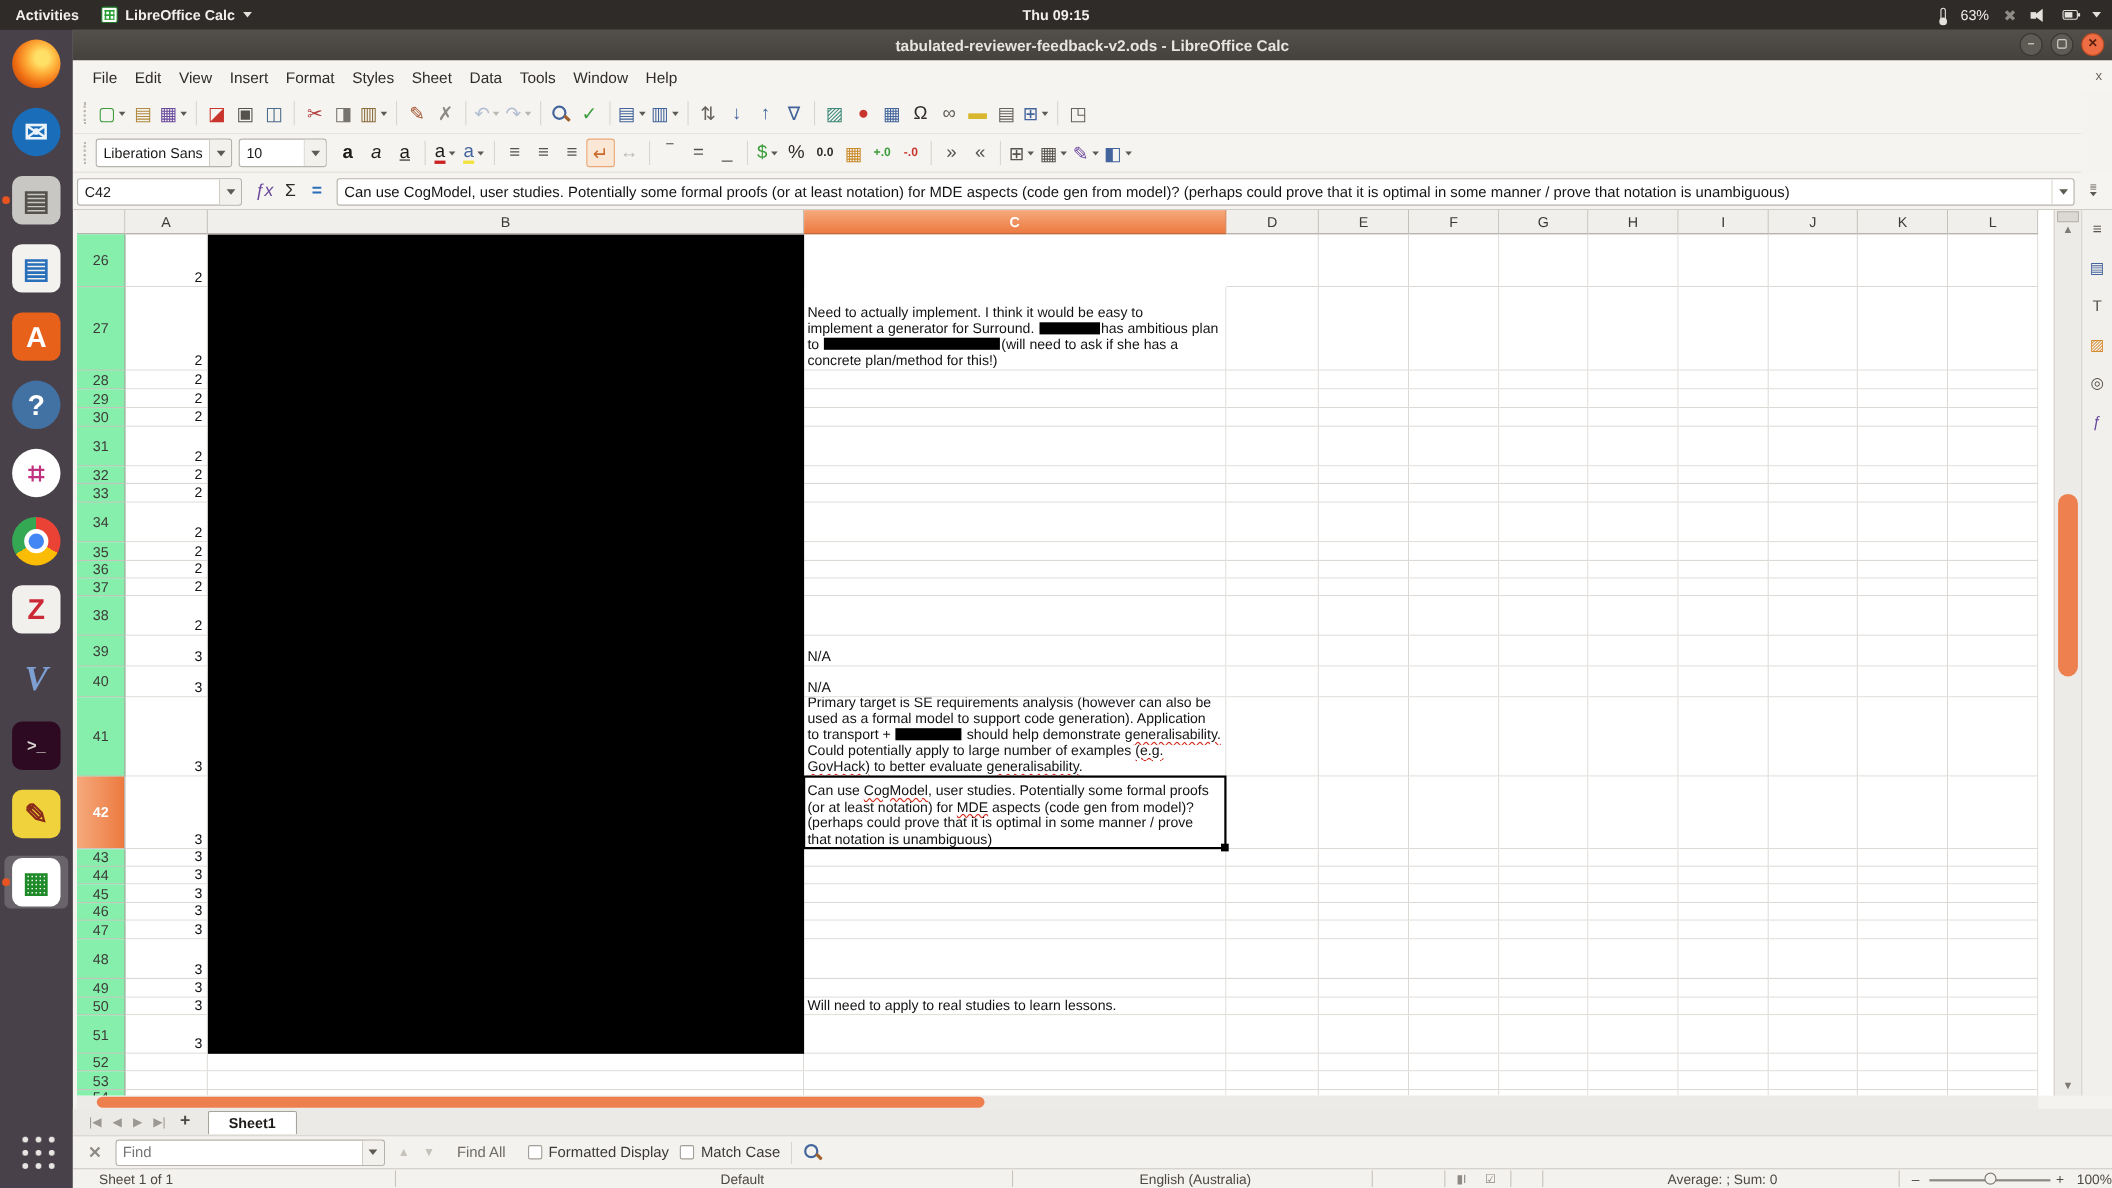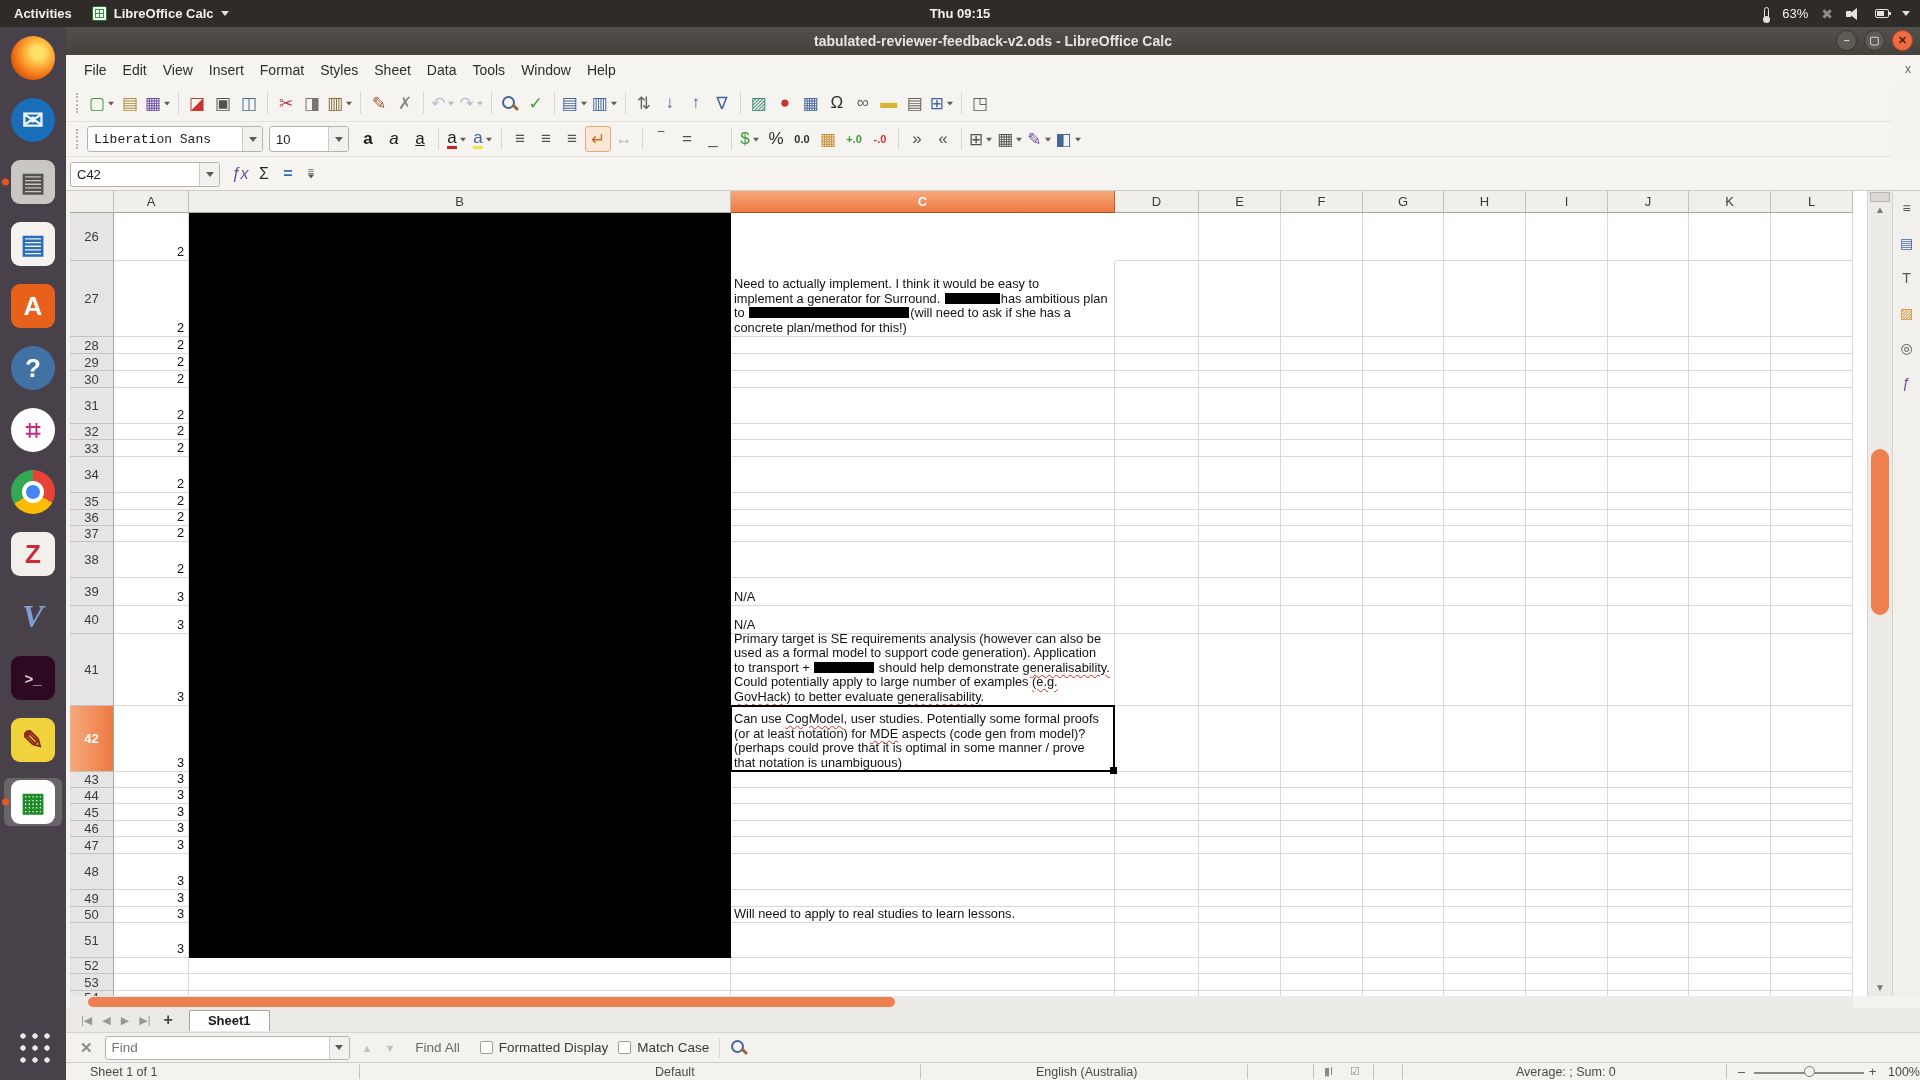--- a/index.html
+++ b/index.html
@@ -59,39 +59,39 @@
 .tbtn{min-width:26px;height:26px;display:flex;align-items:center;justify-content:center;border-radius:3px;font-size:17px;gap:2px;padding:0 2px;position:relative;}
 .tbtn.disabled{opacity:.38;}
 .tbtn.active{background:#fbe7d6;border:1px solid #e9a878;}
 .tsep{width:1px;height:22px;background:#d9d5d0;margin:0 5px;}
 .mag{width:17px;height:17px;position:relative;display:inline-block;}
 .mag::before{content:"";position:absolute;left:1px;top:1px;width:9px;height:9px;border:2px solid #44659c;border-radius:50%;}
 .mag::after{content:"";position:absolute;left:11px;top:11px;width:7px;height:3px;background:#a0622d;transform:rotate(45deg);border-radius:1px;}
 .combo{height:26px;background:#fff;border:1px solid #b6b2ac;border-radius:3px;display:flex;align-items:center;font-size:13px;color:#1d1b19;margin-right:6px;}
 .combo .cval{padding:0 6px;overflow:hidden;white-space:nowrap;flex:1;}
 .combo .cdd{width:20px;align-self:stretch;border-left:1px solid #cfcbc5;display:flex;align-items:center;justify-content:center;background:#f3f1ee;border-radius:0 3px 3px 0;}
-.fontbox{width:176px;font-family:Liberation Mono, monospace;}
+.fontbox{width:124px;}
 .sizebox{width:80px;}
 .uline-red{border-bottom:3px solid #cc2222;line-height:1;}
 .uline-yel{border-bottom:3px solid #f3e23a;line-height:1;}
 
 #formulabar{position:absolute;left:0;top:131px;right:0;height:33px;background:#f6f4f1;border-bottom:1px solid #cfcbc6;display:flex;align-items:center;padding-left:4px;}
 .namebox{width:150px;height:25px;margin-right:8px;}
 .fbtn{width:24px;height:25px;display:flex;align-items:center;justify-content:center;font-size:16px;color:#2c2a27;}
 .fml-wrap{flex:1;height:25px;background:#fff;border:1px solid #b6b2ac;border-radius:3px;display:flex;align-items:center;margin:0 6px 0 6px;overflow:hidden;}
 .fml-text{flex:1;font-size:13.5px;color:#141414;padding:0 6px;white-space:nowrap;overflow:hidden;border:none;outline:none;background:transparent;font-family:"Liberation Sans",sans-serif;}
 .fml-dd{width:20px;align-self:stretch;display:flex;align-items:center;justify-content:center;border-left:1px solid #dbd7d2;}
 .fml-expand{width:22px;height:25px;margin-right:6px;display:flex;flex-direction:column;align-items:center;justify-content:center;color:#5d5953;font-size:11px;line-height:5px;}
 
 
 #sheetbg{position:absolute;left:4px;top:164px;width:1797px;height:805px;background:#fff;}
 #grid{position:absolute;left:4px;top:164px;width:1783px;height:805px;background:#fff;overflow:hidden;}
 .hcell{position:absolute;top:0;height:22px;background:#f1efec;border-right:1px solid #c3bfb9;border-bottom:1px solid #a9a59f;display:flex;align-items:center;justify-content:center;font-size:13px;color:#3d3b38;z-index:4;}
 .hcell.sel{background:linear-gradient(#f6a97c,#ec7a40);color:#fff;font-weight:700;border-right-color:#c85f28;border-bottom-color:#b04d1c;}
-.rhead{position:absolute;left:0;width:44px;background:#e5e5e5;border-right:1px solid #a9a59f;border-bottom:1px solid #c6c2bc;display:flex;align-items:center;justify-content:center;font-size:13px;color:#3d3b38;z-index:4;}
+.rhead{position:absolute;left:0;width:44px;background:#86efac;border-right:1px solid #a9a59f;border-bottom:1px solid #c6c2bc;display:flex;align-items:center;justify-content:center;font-size:13px;color:#3d3b38;z-index:4;}
 .rhead.sel{background:linear-gradient(90deg,#f6a97c,#ec7a40);color:#fff;font-weight:700;}
 .cell{position:absolute;border-right:1px solid #dcd9d4;border-bottom:1px solid #dcd9d4;font-size:12.8px;color:#121212;overflow:hidden;background:#fff;}
 .cell.acell{display:flex;align-items:flex-end;justify-content:flex-end;padding:0 4px 1px 0;}
 .lines{position:absolute;left:3px;right:1px;bottom:1px;line-height:14.5px;white-space:nowrap;}
 .redact{display:inline-block;background:#000;height:11px;margin:0 1px;vertical-align:-1px;}
 .sq{text-decoration-line:underline;text-decoration-style:wavy;text-decoration-color:#d42a1a;text-decoration-thickness:1px;text-underline-offset:2px;}
 #redactBlock{position:absolute;background:#000;z-index:2;}
 #selrect{position:absolute;border:2px solid #000;z-index:3;pointer-events:none;}
 #selrect::after{content:"";position:absolute;right:-4px;bottom:-4px;width:7px;height:7px;background:#000;}
 
@@ -439,20 +439,26 @@
   <div id="formulabar">
     <span class="combo namebox">
       <span class="cval">C42</span>
       <span class="cdd">
           <span class="caret"></span>
         </span>
     </span>
     <span class="fbtn" style="color:#6b4a9e;font-style:italic;">ƒx</span>
     <span class="fbtn">Σ</span>
     <span class="fbtn" style="color:#2a6fba;font-weight:700;">=</span>
+    <span class="fml-wrap">
+      <input class="fml-text" readonly="" value="Can use CogModel, user studies. Potentially some formal proofs (or at least notation) for MDE aspects (code gen from model)? (perhaps could prove that it is optimal in some manner / prove that notation is unambiguous)" style="">
+      <span class="fml-dd">
+          <span class="caret"></span>
+        </span>
+    </span>
     <span class="fml-expand">≡<span class="caret" style="transform:scale(.8);"></span></span>
   </div>
 
   <div id="sheetbg"></div>
   <div id="grid">
       <div class="hcell" style="left: 0px; width: 44px;"></div>
       <div class="hcell" style="left: 44px; width: 75px;">A</div>
       <div class="hcell" style="left: 119px; width: 542px;">B</div>
       <div class="hcell sel" style="left: 661px; width: 384px;">C</div>
       <div class="hcell" style="left: 1045px; width: 84px;">D</div>

